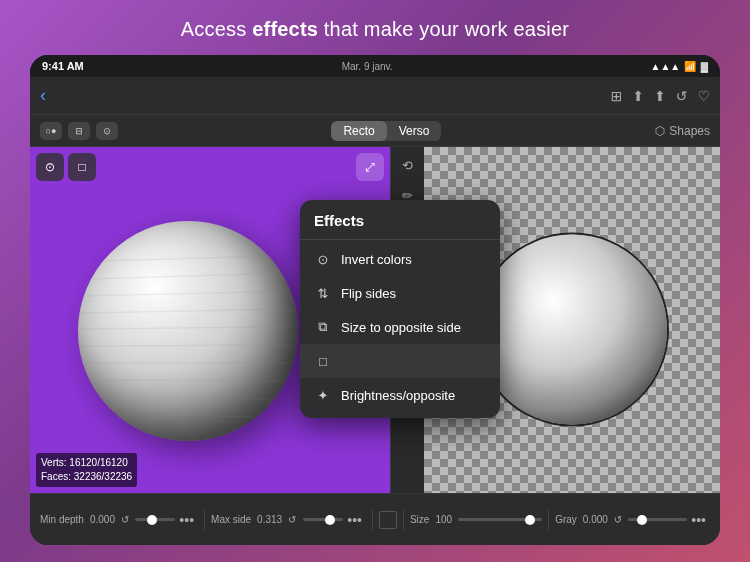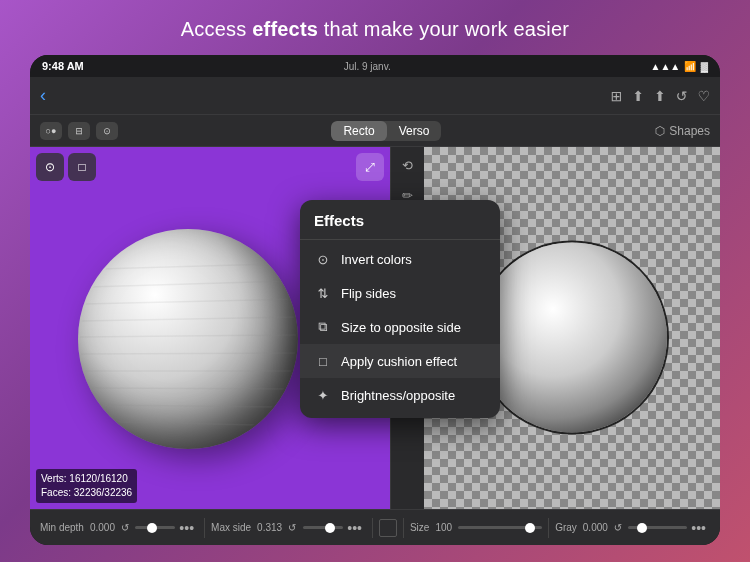--- a/index.html
+++ b/index.html
@@ -234,21 +234,21 @@
       padding: 8px 14px;
       cursor: pointer;
       color: white;
       font-size: 13px;
     }
     .effect-item .effect-icon { width: 18px; height: 18px; display: flex; align-items: center; justify-content: center; color: #ccc; font-size: 13px; flex-shrink: 0; }
     .effect-item.highlighted { background: rgba(255,255,255,0.05); }
 
     
     .bottom-bar {
-      height: 36px;
+      height: 52px;
       background: #2c2c2e;
       border-top: 1px solid #3a3a3c;
       display: flex;
       align-items: center;
       padding: 0 10px;
       gap: 0;
       flex-shrink: 0;
     }
     .bottom-control {
       display: flex;
@@ -278,22 +278,22 @@
     .color-swatch { width: 18px; height: 18px; background: #2c2c2e; border: 1px solid #555; border-radius: 2px; }
   </style>
 </head>
 <body>
 
 <div class="headline">Access <strong>effects</strong> that make your work easier</div>
 
 <div class="ipad-frame">
 
   <div class="status-bar">
-    <span class="status-time">9:48 AM</span>
-    <span class="status-date" style="font-size:10px;color:#aaa;">Jul. 9 janv.</span>
+    <span class="status-time">9:41 AM</span>
+    <span class="status-date" style="font-size:10px;color:#aaa;">Mar. 9 janv.</span>
     <div class="status-icons">
       <span>▲▲▲</span>
       <span>📶</span>
       <span>▓</span>
     </div>
   </div>
 
   <div class="title-bar">
     <div class="title-bar-left">
       <span class="back-arrow">‹</span>
@@ -399,21 +399,20 @@
       <div class="effect-item">
         <span class="effect-icon">⇅</span>
         <span>Flip sides</span>
       </div>
       <div class="effect-item">
         <span class="effect-icon">⧉</span>
         <span>Size to opposite side</span>
       </div>
       <div class="effect-item highlighted">
         <span class="effect-icon">□</span>
-        <span>Apply cushion effect</span>
       </div>
       <div class="effect-item">
         <span class="effect-icon">✦</span>
         <span>Brightness/opposite</span>
       </div>
     </div>
 
   </div>
 
   <div class="bottom-bar">

